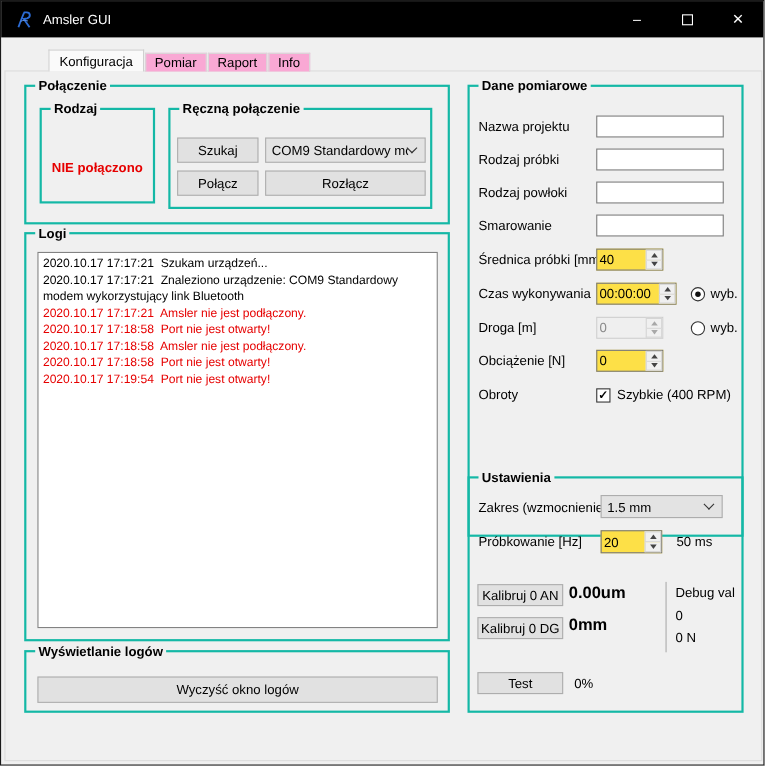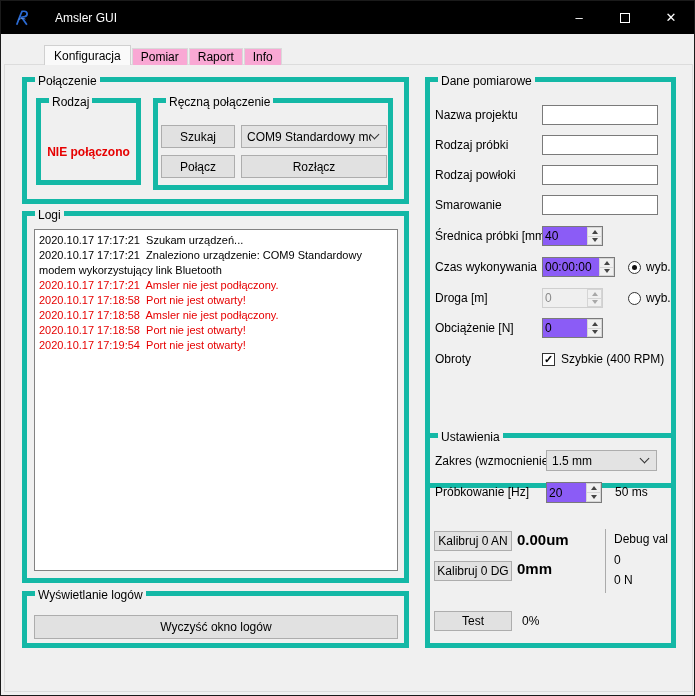--- a/index.html
+++ b/index.html
@@ -4,42 +4,42 @@
 <style>
   * { margin:0; padding:0; box-sizing:border-box; }
   html,body { background:#6b6b6b; }
   .window {
     position:relative; width:695px; height:696px;
     background:#f0f0f0; border:1px solid #1a1a1a;
     font-family:"Liberation Sans", sans-serif; font-size:12px; color:#000;
     overflow:hidden;
   }
   
-  .titlebar { position:absolute; top:0; left:0; right:0; height:33px; background:#000; display:flex; align-items:center;gap:16px; }
+  .titlebar { position:absolute; top:0; left:0; right:0; height:33px; background:#000; display:flex; align-items:center; }
   .app-icon { margin-left:12px; width:18px; height:18px; flex:0 0 auto; }
   .window-title { color:#fff; margin-left:8px; font-size:12px; }
   .win-controls { margin-left:auto; display:flex; height:100%; }
   .win-btn { width:46px; height:100%; display:flex; align-items:center; justify-content:center; color:#fff; font-size:13px; cursor:default; }
   .maxi-box { width:10px; height:10px; border:1px solid #fff; display:inline-block; }
   
   .tabbar { position:absolute; top:44px; left:3px; display:flex; align-items:flex-end; z-index:3;margin-left:40px; }
   .tab { height:17px; line-height:17px; padding:0 8px; border:1px solid #d9d9d9; border-bottom:none; background:#f9a8d4; font-size:12px; margin-right:1px; }
   .tab.active { height:20px; line-height:20px; padding:0 9px; background:#fafafa; border-color:#d0d0d0; position:relative; }
   .pane { position:absolute; top:63px; left:3px; width:689px; height:628px; border:1px solid #dcdcdc; background:#f0f0f0; }
   
-  .gb { position:absolute; border:5px solid #14b8a6; }
+  .gb { position:absolute; border:2px solid #14b8a6;font-weight:bold; }
   .gb-t { position:absolute; top:-8px; left:8px; background:#f0f0f0; padding:0 3px; font-size:12px; line-height:15px; white-space:nowrap; }
   
   .btn { position:absolute; background:#e1e1e1; border:1px solid #adadad; font-size:12px; display:flex; align-items:center; justify-content:center; font-family:inherit; white-space:nowrap; }
   .ti { position:absolute; background:#fff; border:1px solid #7a7a7a; height:20px; font-size:12px; padding:0 3px; font-family:inherit; }
   .lbl { position:absolute; font-size:12px; line-height:20px; white-space:nowrap; }
   .combo { position:absolute; background:#e3e3e3; border:1px solid #adadad; display:flex; align-items:center; font-size:12px; }
   .combo .txt { flex:1; padding:0 5px; white-space:nowrap; overflow:hidden; }
   .chev { width:7px; height:7px; border-right:1.5px solid #333; border-bottom:1.5px solid #333; transform:rotate(45deg); margin:-4px 8px 0 0; flex:0 0 auto; }
-  .spin { position:absolute; height:20px; background:#8b5cf6; border:1px solid #7a7a7a; display:flex; }
+  .spin { position:absolute; height:20px; background:#fde047; border:1px solid #7a7a7a; display:flex; }
   .spin input { flex:1; min-width:0; border:none; outline:none; font-family:inherit; font-size:12px; padding:0 2px; background:transparent; color:#000; }
   .spin-btns { width:15px; display:flex; flex-direction:column; }
   .spin-btn { flex:1; display:flex; align-items:center; justify-content:center; background:#f0f0f0; border:1px solid #d5d5d5; }
   .spin-btn + .spin-btn { border-top:none; }
   .tri-up { width:0; height:0; border-left:3px solid transparent; border-right:3px solid transparent; border-bottom:4px solid #444; }
   .tri-down { width:0; height:0; border-left:3px solid transparent; border-right:3px solid transparent; border-top:4px solid #444; }
   .spin.disabled { background:#efefef; border-color:#cfcfcf; }
   .spin.disabled input { color:#8a8a8a; }
   .spin.disabled .tri-up { border-bottom-color:#a8a8a8; }
   .spin.disabled .tri-down { border-top-color:#a8a8a8; }

